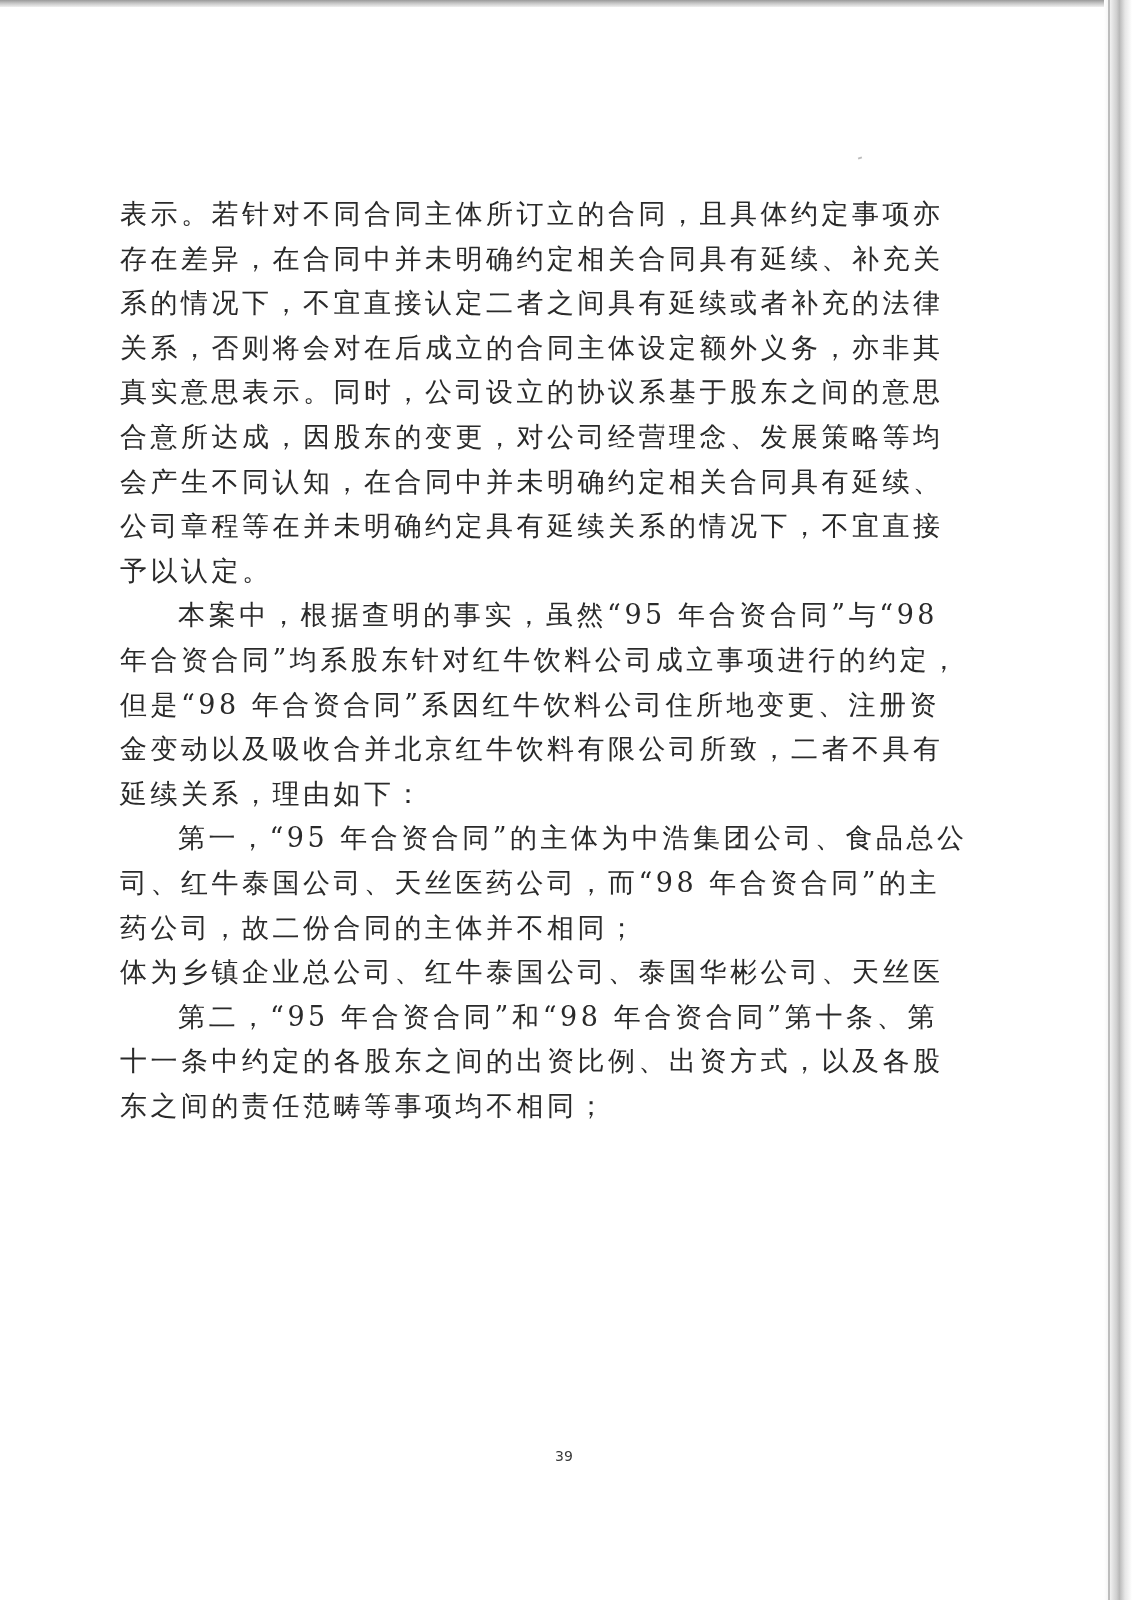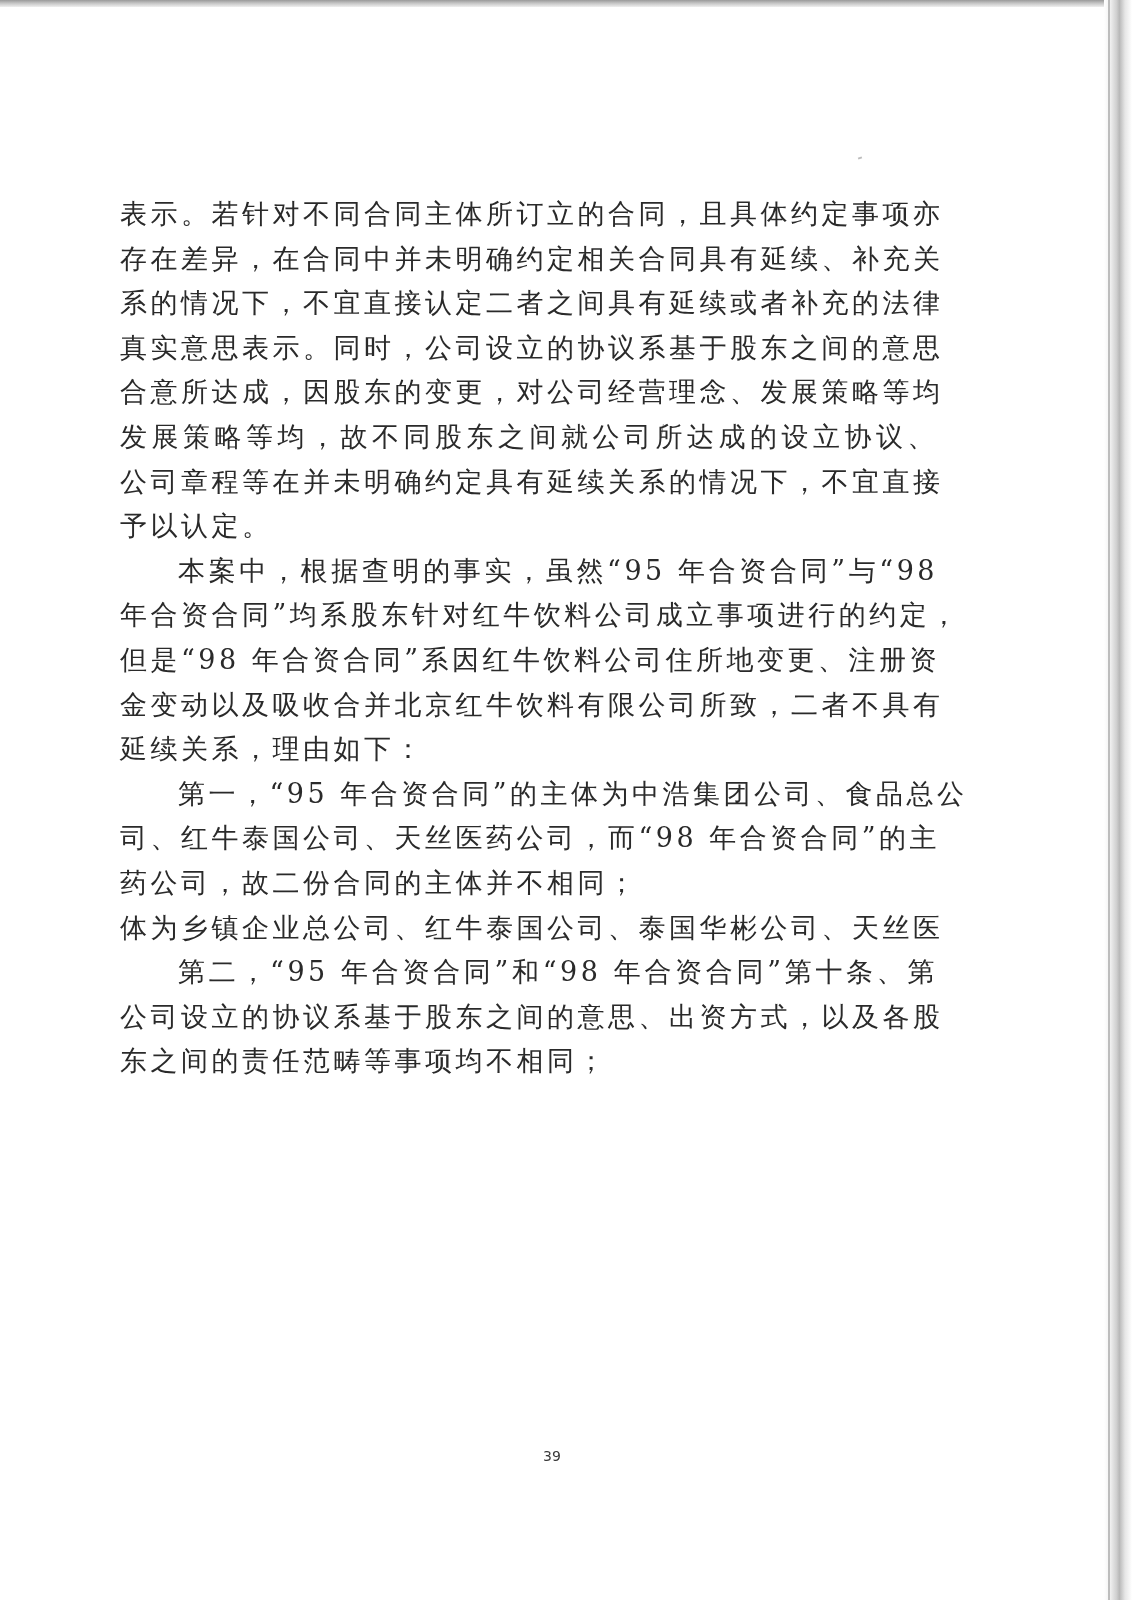--- a/index.html
+++ b/index.html
@@ -56,21 +56,21 @@
     }
     .line.indent {
       padding-left: 58px;
     }
     .justify {
       text-align: justify;
       text-align-last: justify;
     }
     .page-number {
       position: absolute;
-      left: 0;
+      left: 12px;
       width: 1104px;
       top: 1448px;
       text-align: center;
       font-family: "DejaVu Sans", "Liberation Sans", sans-serif;
       font-size: 14px;
       color: #3a3a3a;
     }
     .pen-mark {
       position: absolute;
       left: 661px;
@@ -98,23 +98,24 @@
 <div class="scan-corner-line"></div>
 <div class="speck"></div>
 <div class="pen-mark"></div>
 
 <div class="page">
 
   <div>
     <div class="line justify">表示。若针对不同合同主体所订立的合同，且具体约定事项亦</div>
     <div class="line justify">存在差异，在合同中并未明确约定相关合同具有延续、补充关</div>
     <div class="line justify">系的情况下，不宜直接认定二者之间具有延续或者补充的法律</div>
+    <div class="line justify">关系，否则将会对在后成立的合同主体设定额外义务，亦非其</div>
     <div class="line justify">真实意思表示。同时，公司设立的协议系基于股东之间的意思</div>
     <div class="line justify">合意所达成，因股东的变更，对公司经营理念、发展策略等均</div>
-    <div class="line justify">发展策略等均，故不同股东之间就公司所达成的设立协议、</div>
+    <div class="line justify">会产生不同认知，在合同中并未明确约定相关合同具有延续、</div>
     <div class="line justify">公司章程等在并未明确约定具有延续关系的情况下，不宜直接</div>
     <div class="line">予以认定。</div>
   </div>
 
   <div>
     <div class="line indent justify">本案中，根据查明的事实，虽然“95 年合资合同”与“98</div>
     <div class="line justify">年合资合同”均系股东针对红牛饮料公司成立事项进行的约定，</div>
     <div class="line justify">但是“98 年合资合同”系因红牛饮料公司住所地变更、注册资</div>
     <div class="line justify">金变动以及吸收合并北京红牛饮料有限公司所致，二者不具有</div>
     <div class="line">延续关系，理由如下：</div>
@@ -122,19 +123,19 @@
 
   <div>
     <div class="line indent justify">第一，“95 年合资合同”的主体为中浩集团公司、食品总公</div>
     <div class="line justify">司、红牛泰国公司、天丝医药公司，而“98 年合资合同”的主</div>
     <div class="line">药公司，故二份合同的主体并不相同；</div>
     <div class="line justify">体为乡镇企业总公司、红牛泰国公司、泰国华彬公司、天丝医</div>
   </div>
 
   <div>
     <div class="line indent justify">第二，“95 年合资合同”和“98 年合资合同”第十条、第</div>
-    <div class="line justify">公司设立的协议系基于股东之间的意思、出资方式，以及各股</div>
+    <div class="line justify">十一条中约定的各股东之间的出资比例、出资方式，以及各股</div>
     <div class="line">东之间的责任范畴等事项均不相同；</div>
   </div>
 
 </div>
 
 <div class="page-number">39</div>
 
 </body></html>

